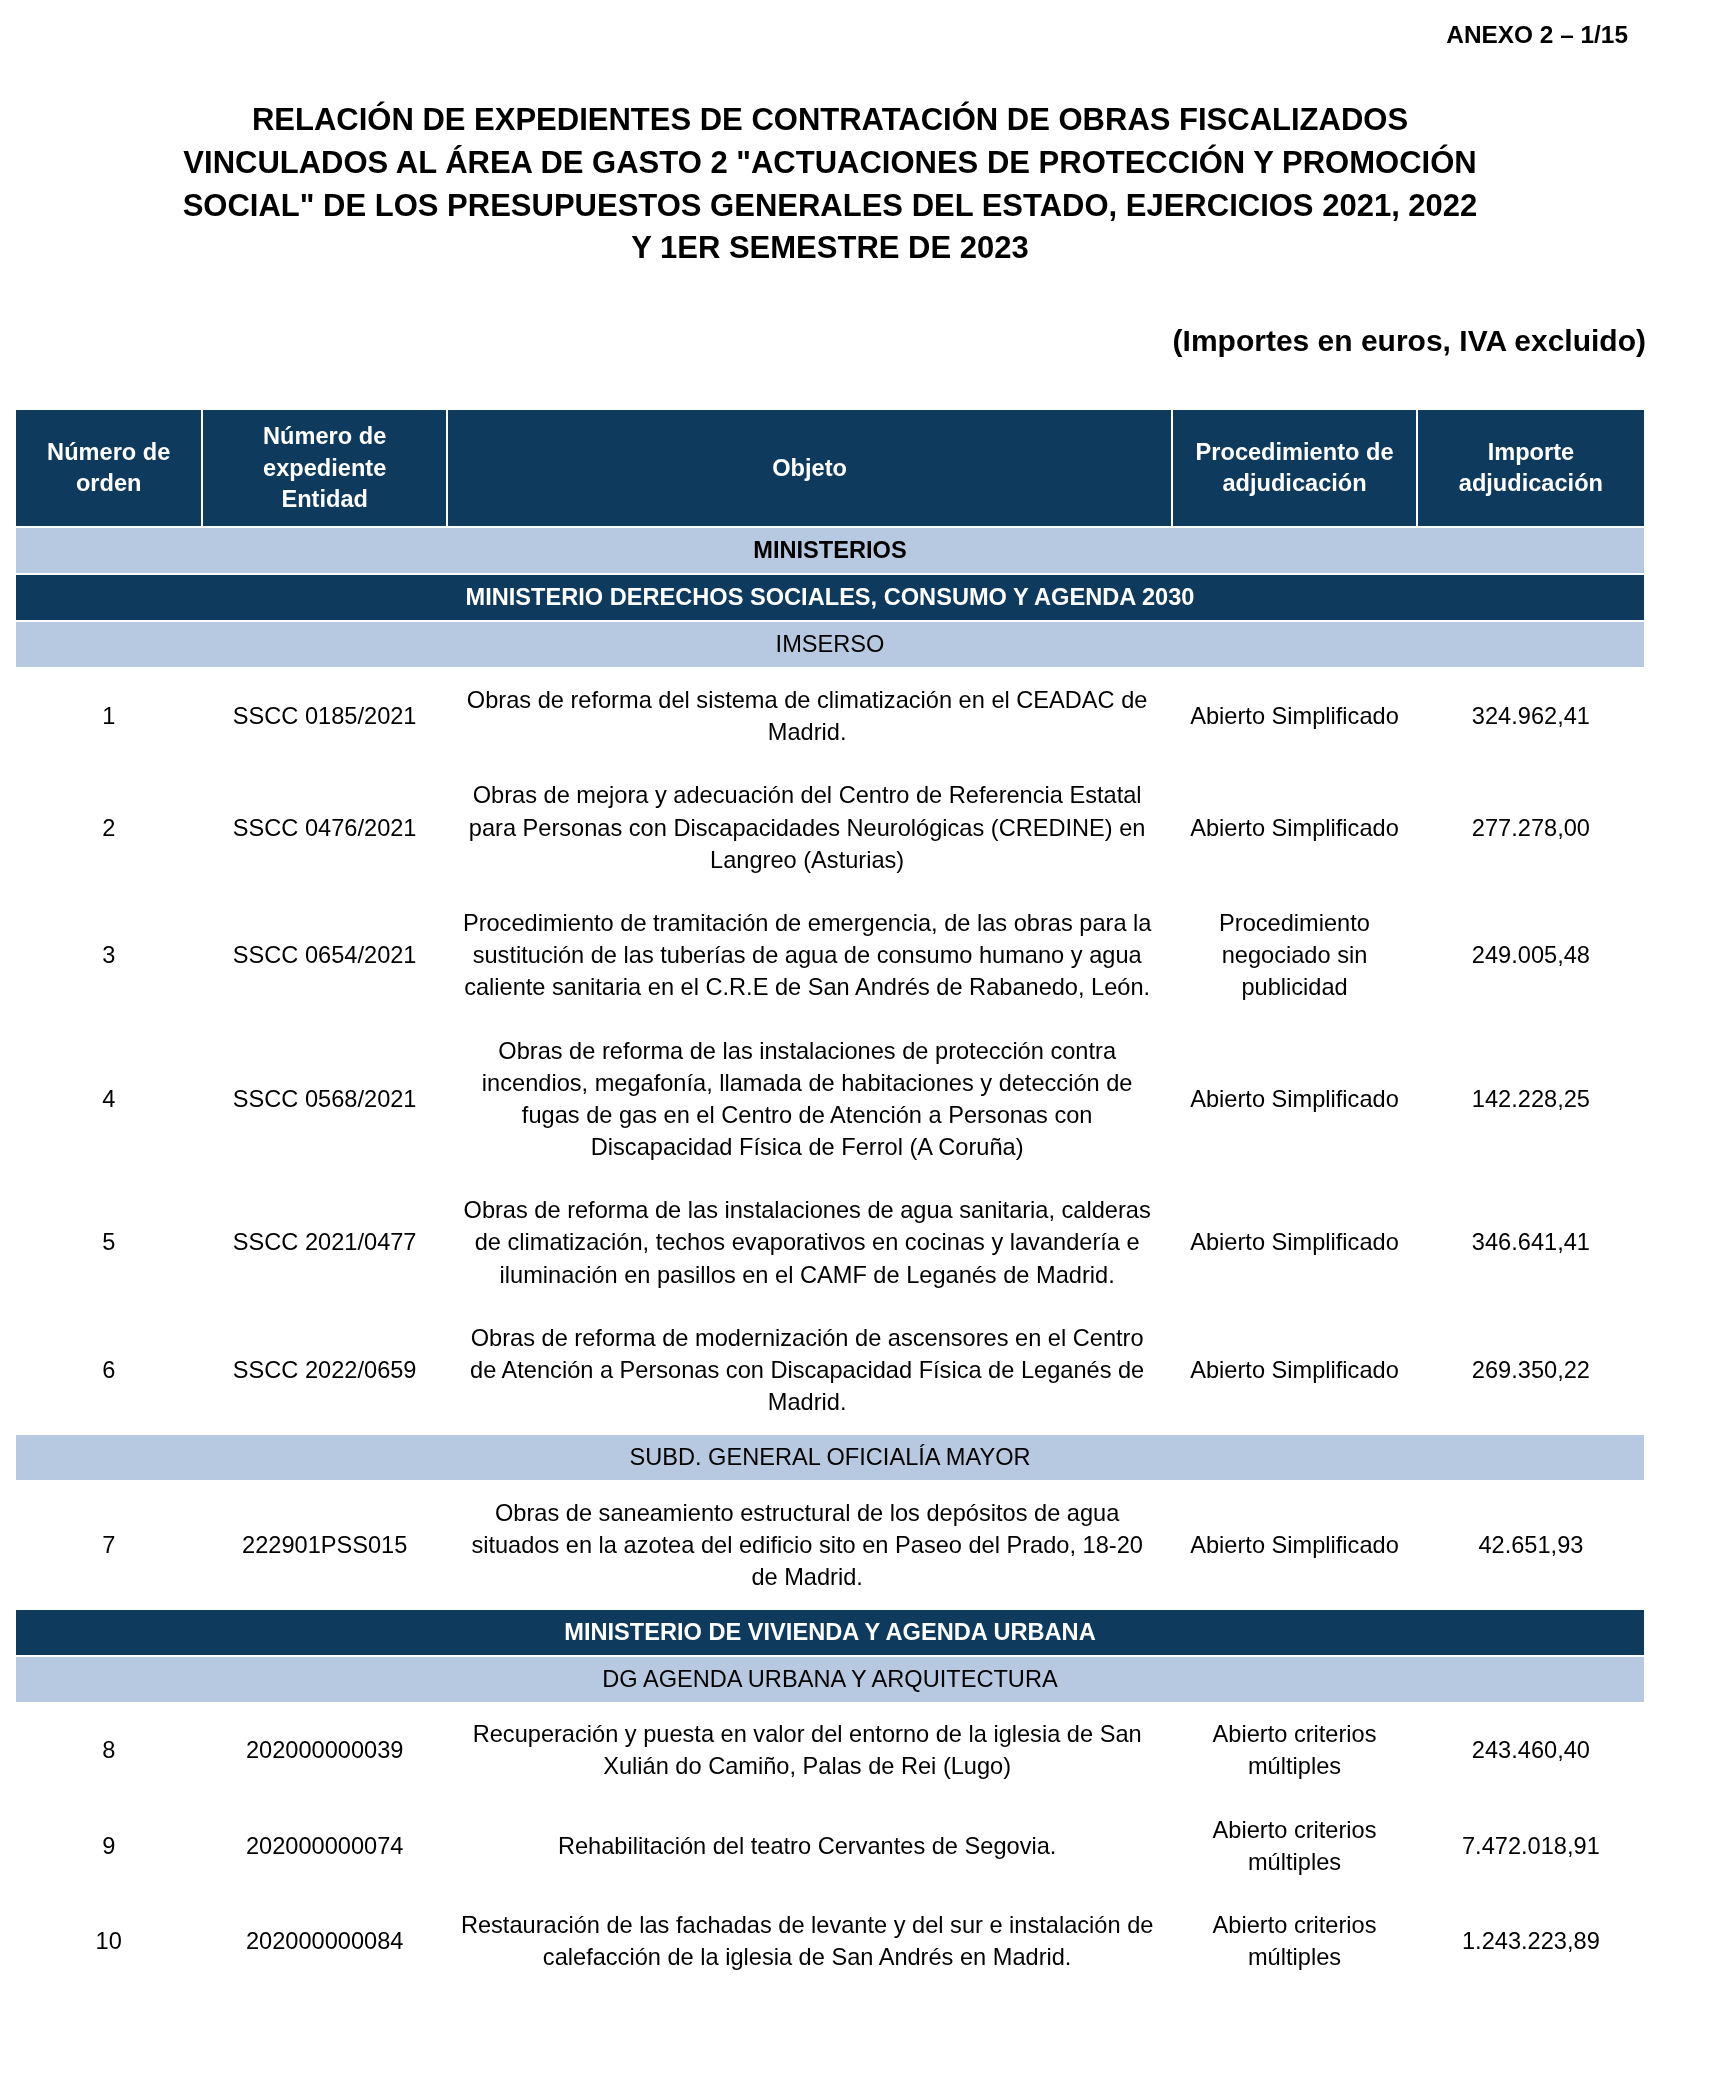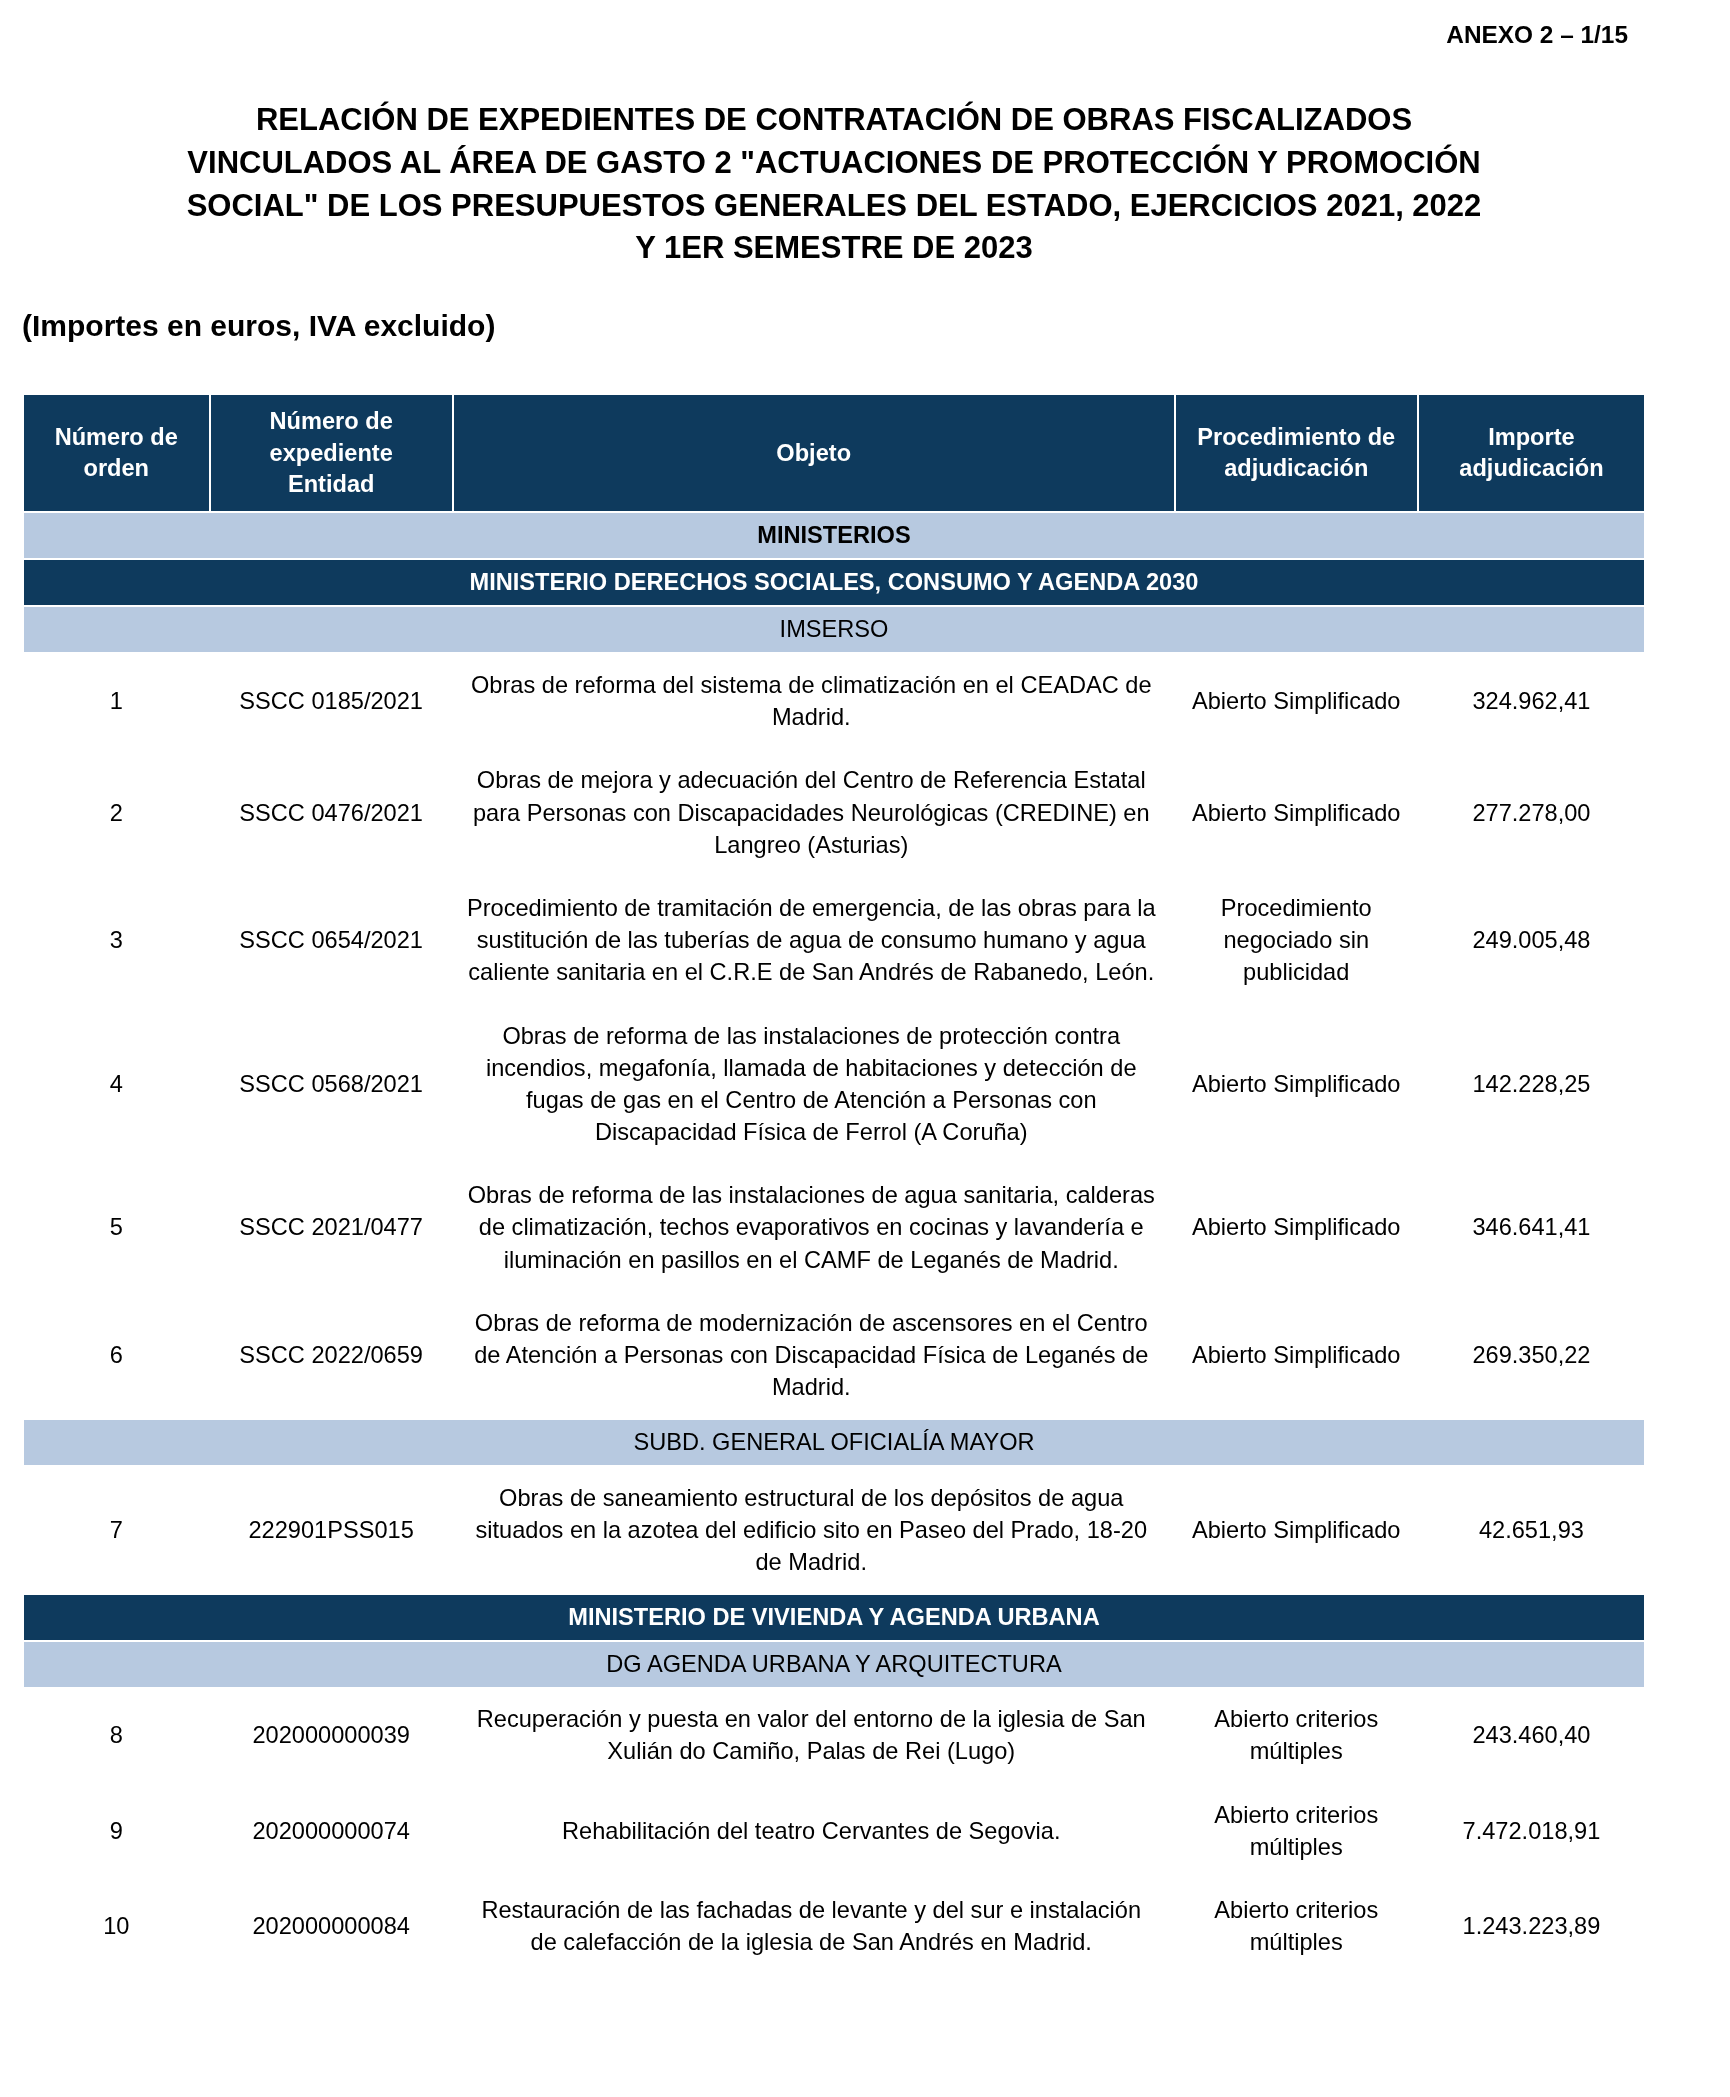--- a/index.html
+++ b/index.html
@@ -6,39 +6,39 @@
   html, body { background: #ffffff; }
   body {
     width: 1730px;
     min-height: 2097px;
     font-family: "Liberation Sans", sans-serif;
     color: #000000;
   }
   .page {
     width: 1660px;
     min-height: 2097px;
-    padding: 21px 14px 33px 22px;
+    padding: 21px 14px 33px 14px;
   }
   .annex {
     text-align: right;
     font-weight: bold;
     font-size: 24.4px;
     padding-right: 18px;
   }
   .doc-title {
     margin-top: 50px;
     text-align: center;
     font-size: 31px;
     font-weight: bold;
     line-height: 1.38;
     white-space: pre-line;
   }
   .doc-subtitle {
-    margin-top: 39px;
-    text-align: left;
+    margin-top: 54px;
+    text-align: right;
     font-size: 30px;
     font-weight: bold;
   }
   table.main {
     width: 100%;
     margin-top: 50px;
     border-collapse: collapse;
     table-layout: fixed;
   }
   table.main th, table.main td {

